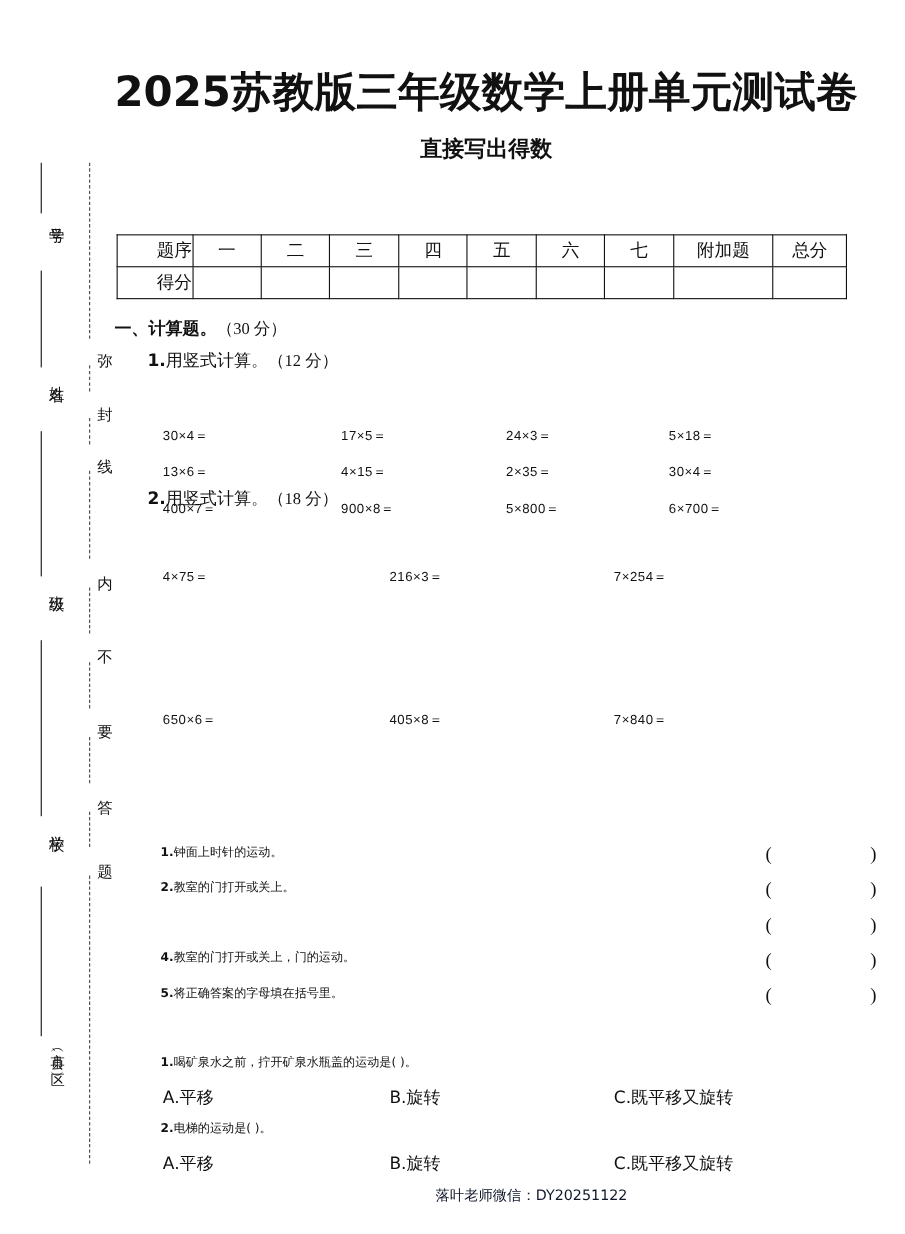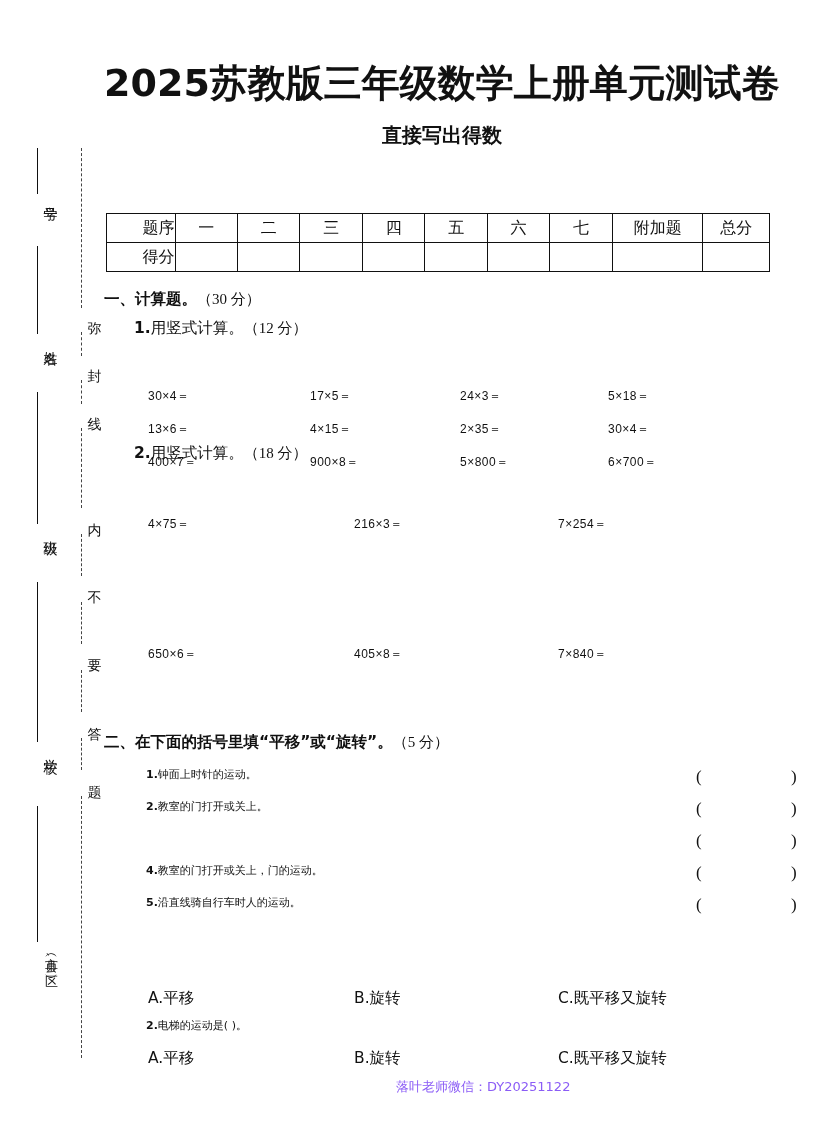--- a/index.html
+++ b/index.html
@@ -169,21 +169,21 @@
     font-family: "DejaVu Sans", "Liberation Sans", sans-serif;
     font-size: 15.5px;
     white-space: nowrap;
   }
 
   .footer-note {
     position: absolute;
     top: 1078px; left: 396px;
     font-family: "DejaVu Sans", "Liberation Sans", sans-serif;
     font-size: 13px;
-    color: #8b5cf6;
+    color: #0f172a;
     white-space: nowrap;
   }
 </style>
 </head>
 <body>
 
 <div class="vstrip" id="id-strip">
   <div class="vline-solid" style="top:148px;height:46px;"></div>
   <div class="vcell" style="top:196px;">学号</div>
 
@@ -283,47 +283,47 @@
   </div>
 
   <div class="expr" style="top:472px;left:44px;">4×75＝</div>
   <div class="expr" style="top:472px;left:250px;">216×3＝</div>
   <div class="expr" style="top:472px;left:454px;">7×254＝</div>
 
   <div class="expr" style="top:602px;left:44px;">650×6＝</div>
   <div class="expr" style="top:602px;left:250px;">405×8＝</div>
   <div class="expr" style="top:602px;left:454px;">7×840＝</div>
 
-  <div class="sec-head" style="top:732px;">
-    <span>二、在下面的括号里填“平移”或“旋转”。</span><span class="pts">（5 分）</span>
-  </div>
 
   <div class="qline" style="top:767px;">
     <span class="num">1.</span><span>钟面上时针的运动。</span>
   </div>
   <div class="paren" style="top:767px;left:592px;">( )</div>
 
   <div class="qline" style="top:799px;">
     <span class="num">2.</span><span>教室的门打开或关上。</span>
   </div>
   <div class="paren" style="top:799px;left:592px;">( )</div>
 
   <div class="paren" style="top:831px;left:592px;">( )</div>
 
   <div class="qline" style="top:863px;">
     <span class="num">4.</span><span>教室的门打开或关上，门的运动。</span>
   </div>
   <div class="paren" style="top:863px;left:592px;">( )</div>
 
   <div class="qline" style="top:895px;">
-    <span class="num">5.</span><span>沿直线骑自行车时人的运动。</span>
+    <span class="num">5.</span><span>将正确答案的字母填在括号里。</span>
   </div>
   <div class="paren" style="top:895px;left:592px;">( )</div>
 
 
+  <div class="qline" style="top:958px;">
+    <span class="num">1.</span><span>喝矿泉水之前，拧开矿泉水瓶盖的运动是(      )。</span>
+  </div>
   <div class="opt" style="top:988px;left:44px;">A.平移</div>
   <div class="opt" style="top:988px;left:250px;">B.旋转</div>
   <div class="opt" style="top:988px;left:454px;">C.既平移又旋转</div>
 
   <div class="qline" style="top:1018px;">
     <span class="num">2.</span><span>电梯的运动是(      )。</span>
   </div>
   <div class="opt" style="top:1048px;left:44px;">A.平移</div>
   <div class="opt" style="top:1048px;left:250px;">B.旋转</div>
   <div class="opt" style="top:1048px;left:454px;">C.既平移又旋转</div>

